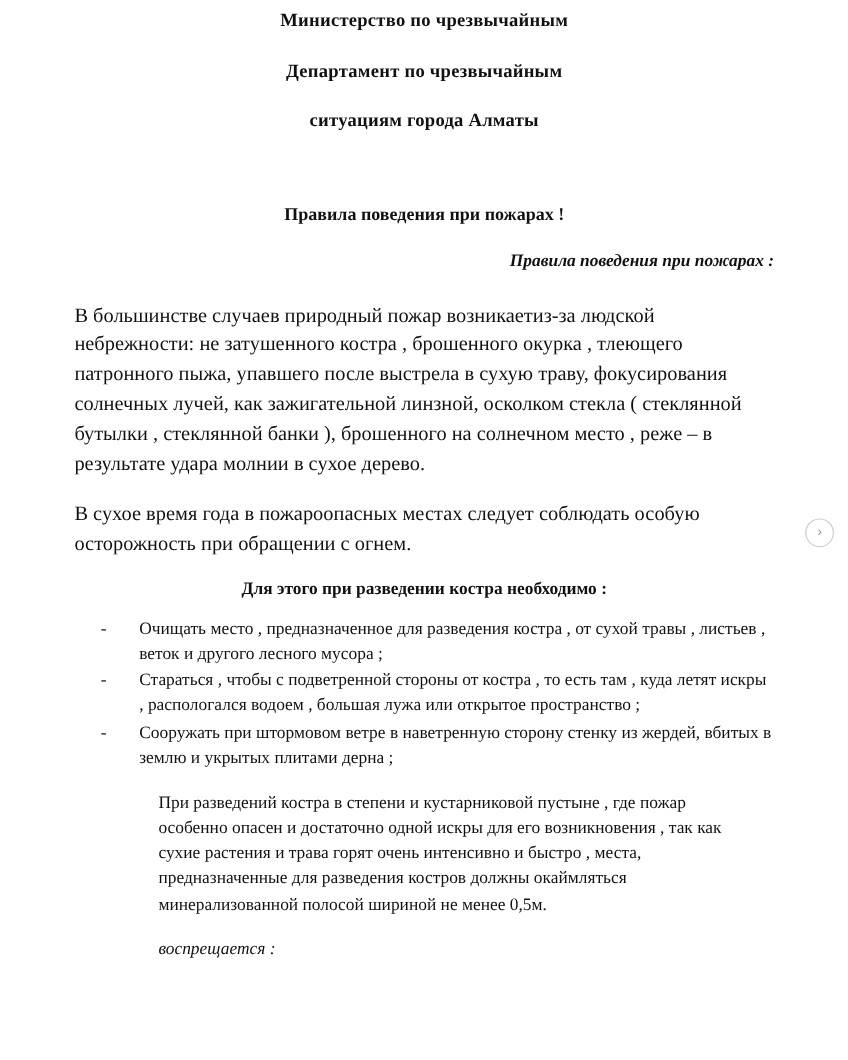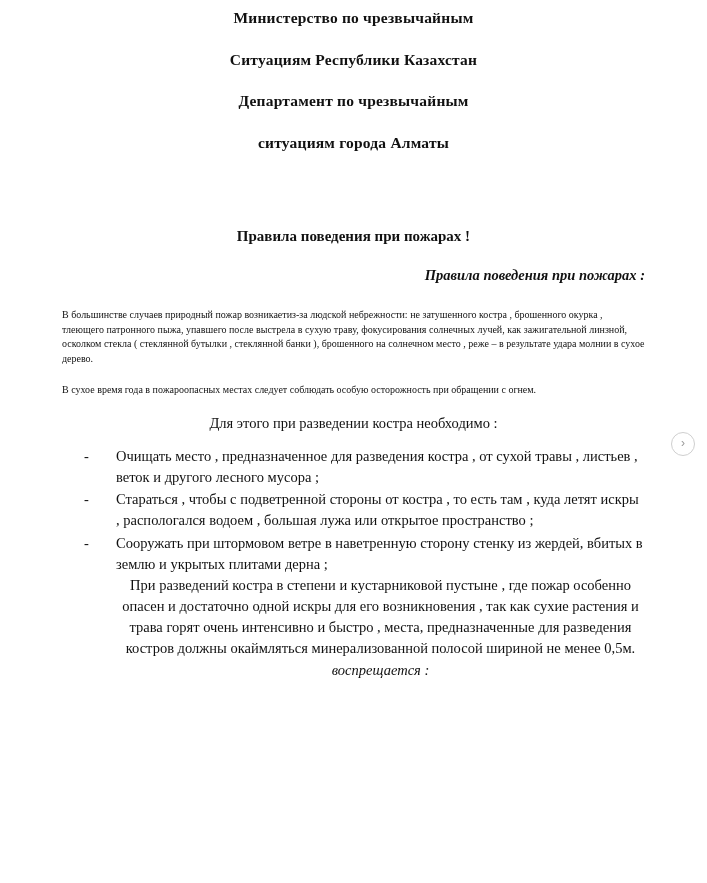--- a/index.html
+++ b/index.html
@@ -33,38 +33,38 @@
     letter-spacing: 0.2px;
   }
   .header-line:last-child {
     margin-bottom: 16px;
   }
   .spacer-lg { height: 46px; }
   .title-main {
     text-align: center;
     font-weight: bold;
     font-size: 15px;
-    margin: 16px 0 22px 0;
+    margin: 0 0 22px 0;
   }
   .title-sub {
     text-align: right;
     font-weight: bold;
     font-style: italic;
     font-size: 14.5px;
     margin: 0 0 24px 0;
   }
   p.body-text {
     margin: 0 0 17px 0;
-    font-size: 10px;
+    font-size: 17px;
     line-height: 1.46;
     text-align: left;
   }
   .section-head {
     text-align: center;
-    font-weight: normal;
+    font-weight: bold;
     font-size: 14.5px;
     margin: 0 0 14px 0;
   }
   ul.dash-list {
     list-style: none;
     margin: 0;
     padding: 0 0 0 18px;
   }
   ul.dash-list > li {
     position: relative;
@@ -74,22 +74,21 @@
     margin-bottom: 1px;
   }
   ul.dash-list > li .dash {
     position: absolute;
     left: 4px;
     top: 0;
   }
   .cont-para {
     font-size: 14.5px;
     line-height: 1.46;
-    margin: 0;
-    text-align: center;
+    margin: 16px;
   }
   .ital {
     font-style: italic;
   }
   .next-btn {
     position: absolute;
     right: 12px;
     top: 432px;
     width: 22px;
     height: 22px;
@@ -105,21 +104,20 @@
     user-select: none;
   }
 </style>
 </head>
 <body>
 
 <div class="page">
 
   <div class="header-block">
     <div class="header-line">Министерство по чрезвычайным</div>
-    <div class="header-line">Ситуациям Республики Казахстан</div>
     <div class="header-line">Департамент по чрезвычайным</div>
     <div class="header-line">ситуациям города Алматы</div>
   </div>
 
   <div class="spacer-lg"></div>
 
   <div class="title-main">Правила поведения при пожарах !</div>
   <div class="title-sub">Правила поведения при пожарах :</div>
 
   <p class="body-text">В большинстве случаев природный пожар возникаетиз-за людской небрежности: не затушенного костра , брошенного окурка , тлеющего патронного пыжа, упавшего после выстрела в сухую траву, фокусирования солнечных лучей, как зажигательной линзной, осколком стекла ( стеклянной бутылки , стеклянной банки ), брошенного на солнечном место , реже – в результате удара молнии в сухое дерево.</p>

